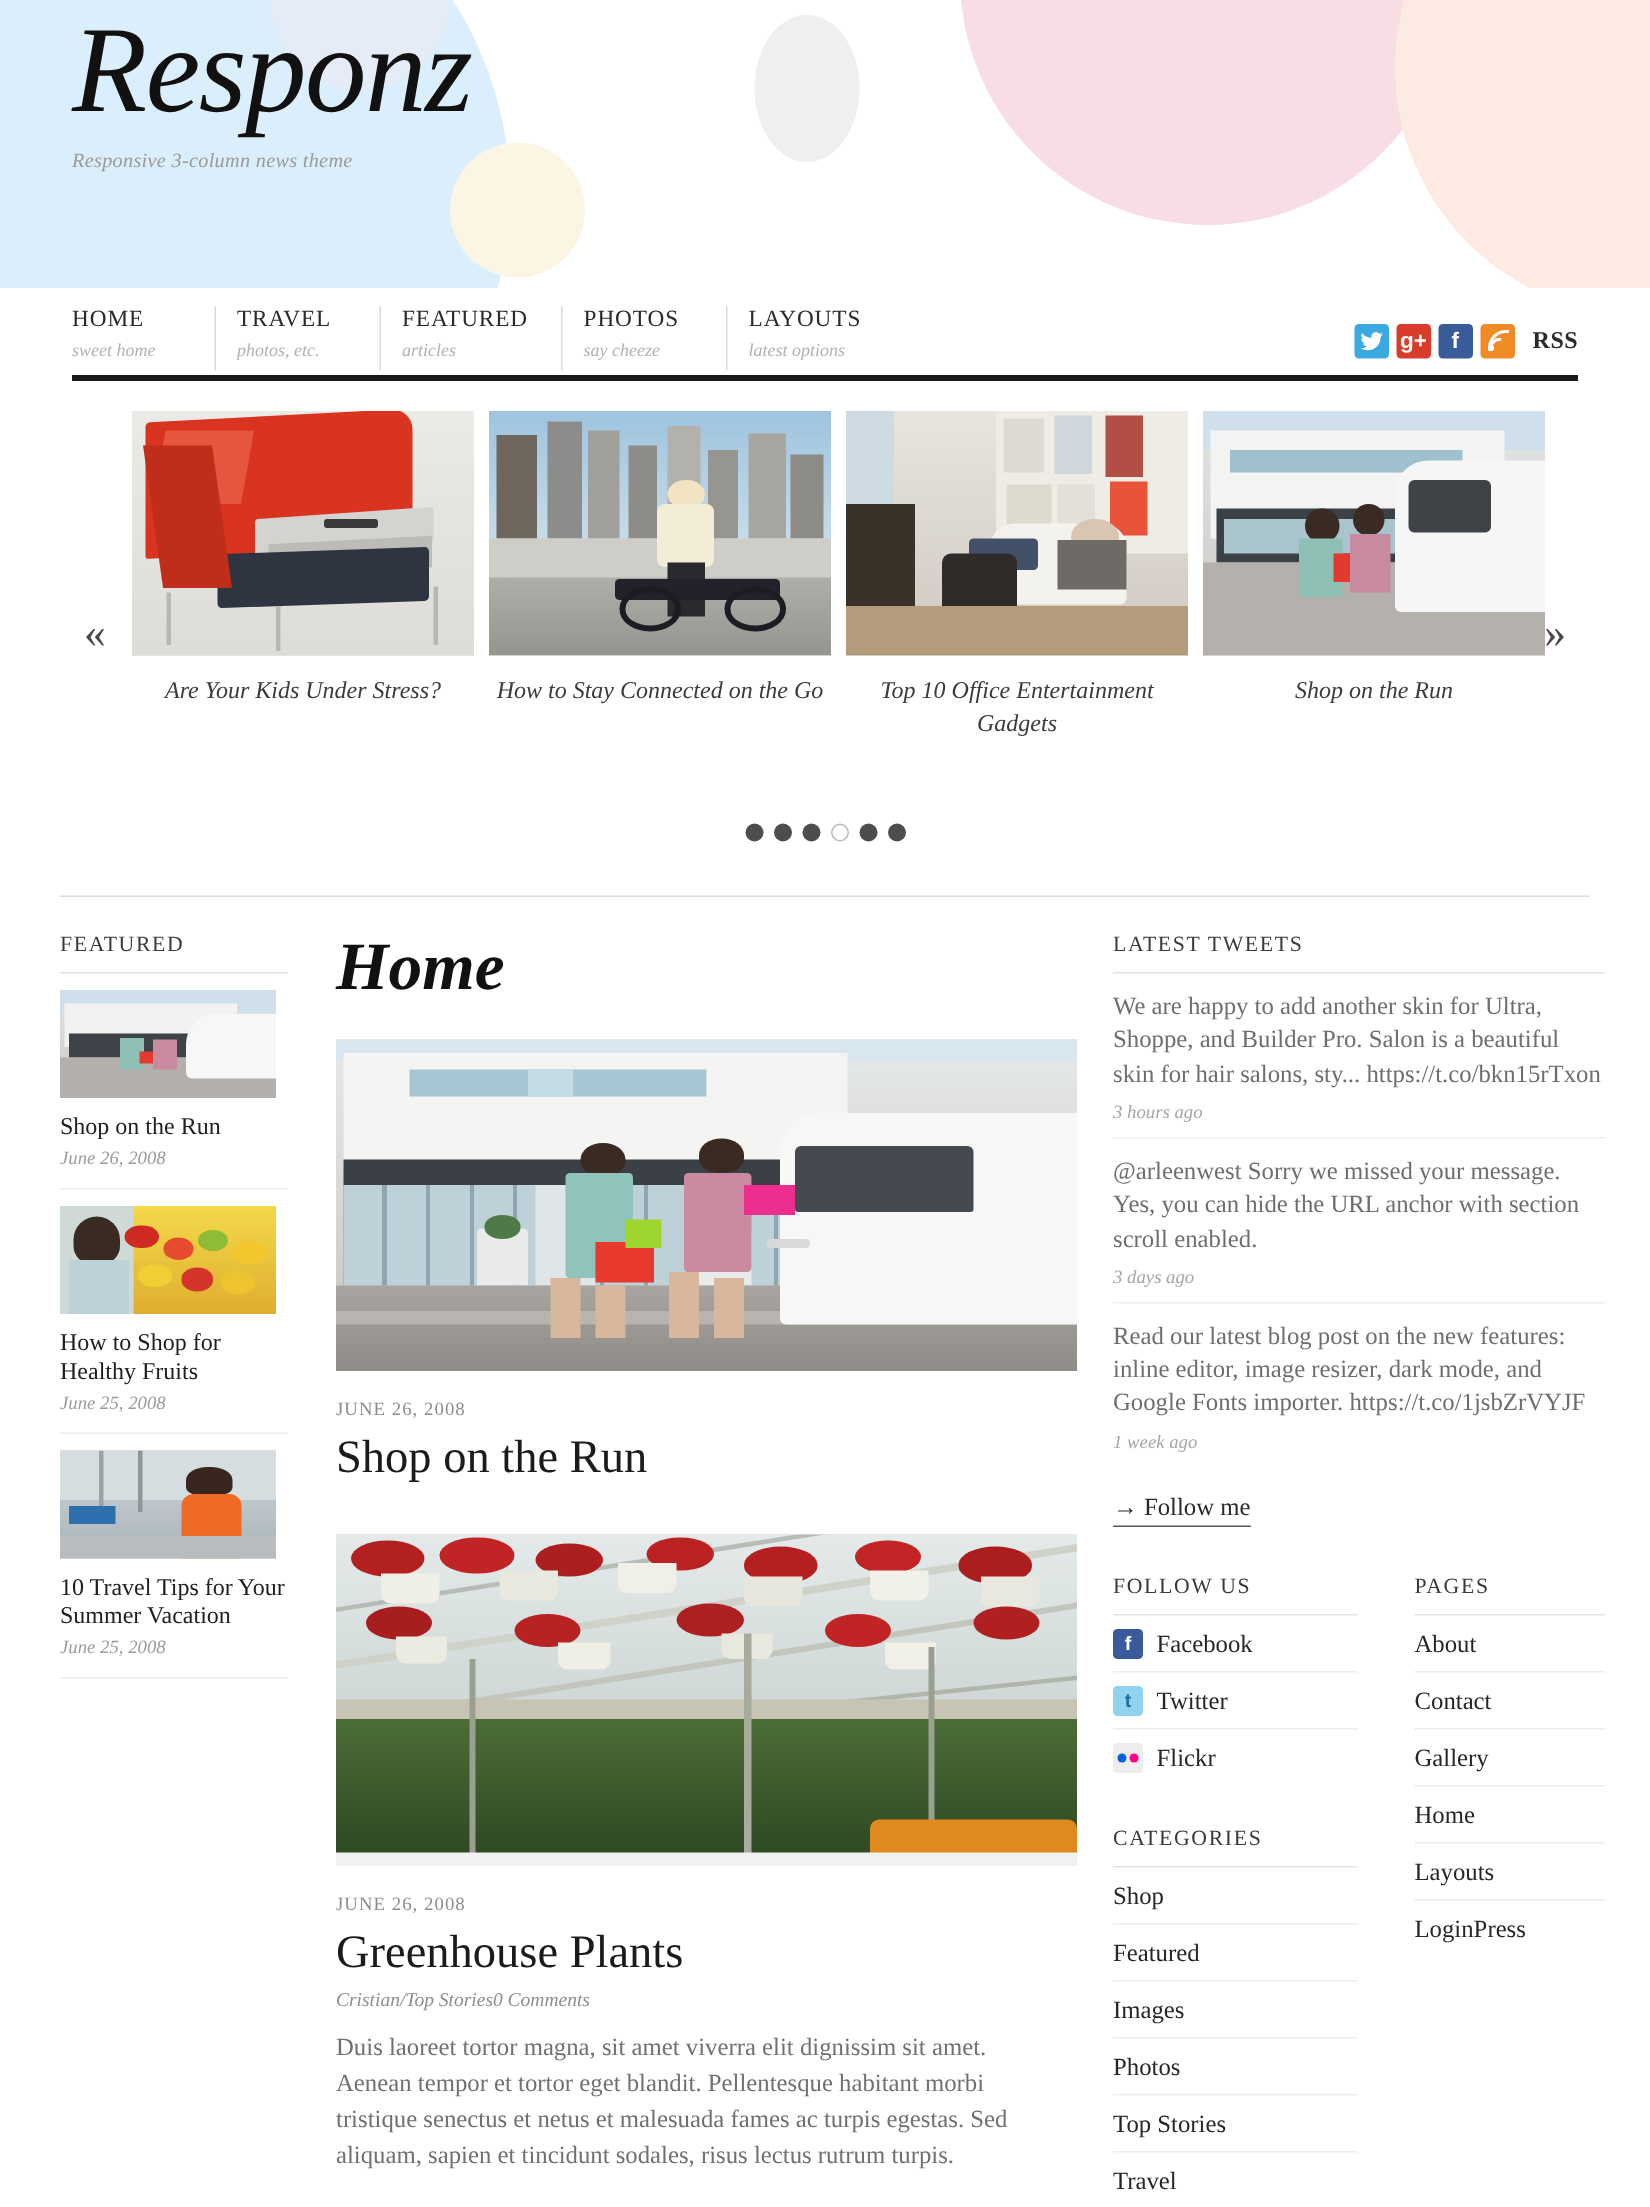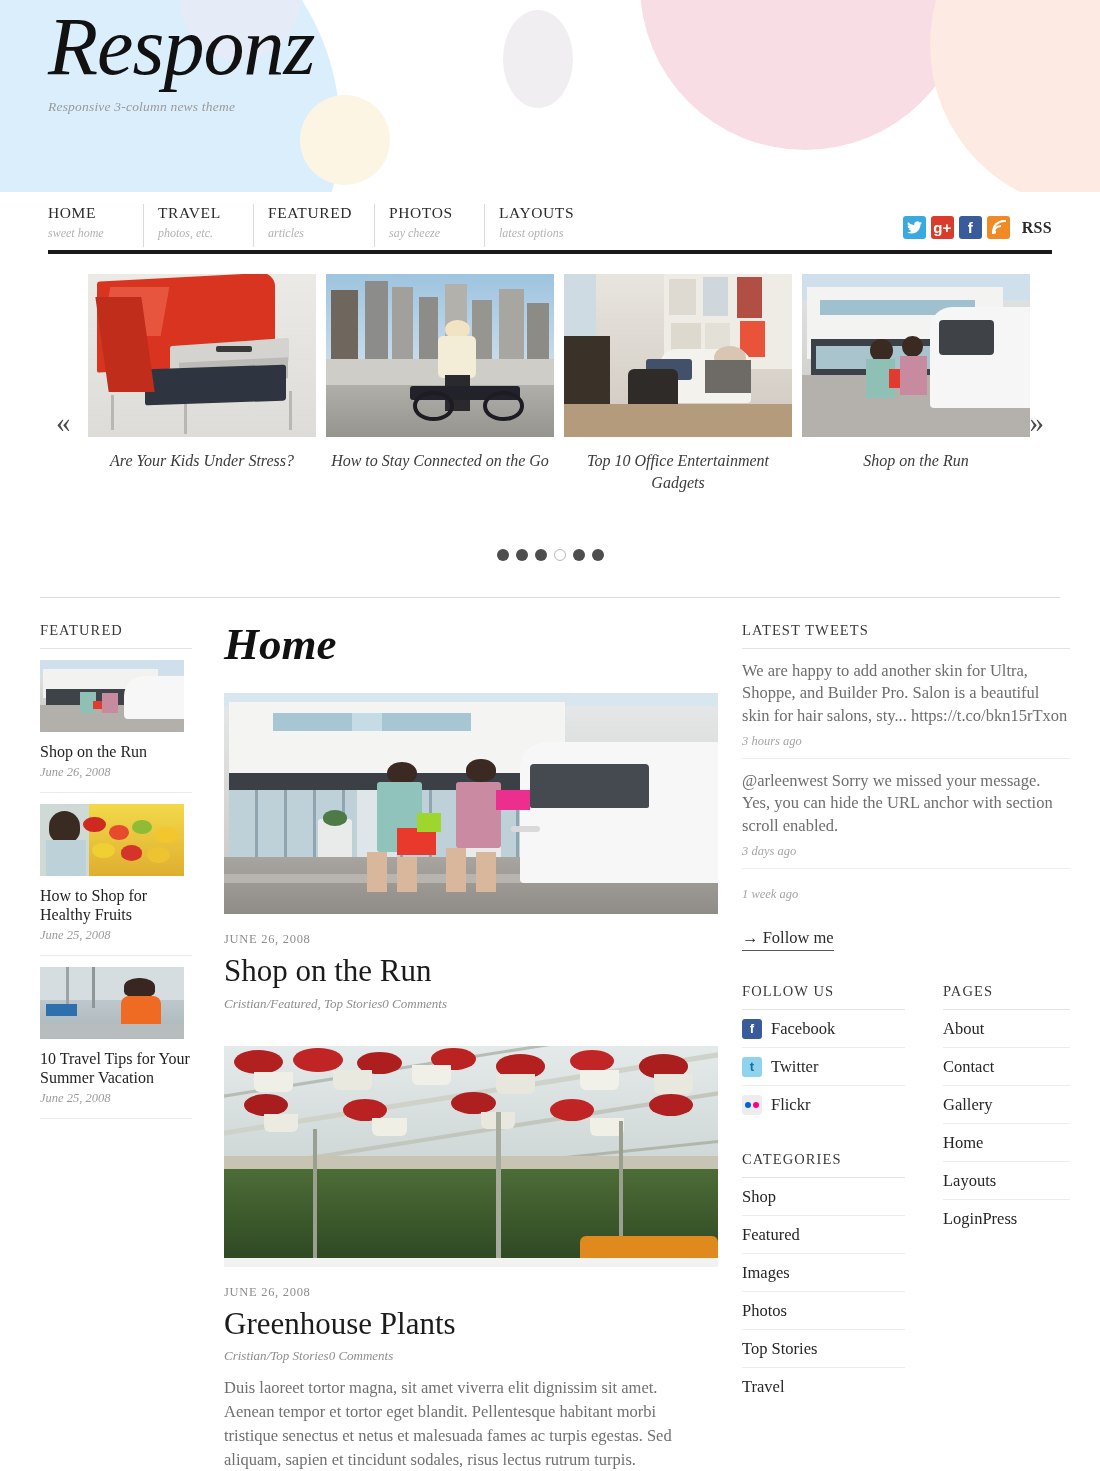--- a/index.html
+++ b/index.html
@@ -514,23 +514,20 @@
         <div style="position:absolute;left:29%;top:72%;width:4%;height:18%;background:#d8b79c;"></div>
         <div style="position:absolute;left:35%;top:74%;width:4%;height:16%;background:#d8b79c;"></div>
         <div style="position:absolute;left:49%;top:30%;width:6%;height:10%;background:#3b2a22;border-radius:50% 50% 45% 45%;"></div>
         <div style="position:absolute;left:47%;top:40%;width:9%;height:30%;background:#c98aa2;border-radius:3px;"></div>
         <div style="position:absolute;left:55%;top:44%;width:7%;height:9%;background:#ec2e8e;"></div>
         <div style="position:absolute;left:45%;top:70%;width:4%;height:20%;background:#d8b79c;"></div>
         <div style="position:absolute;left:51%;top:72%;width:4%;height:18%;background:#d8b79c;"></div>
       </div>
       <div class="post-date">JUNE 26, 2008</div>
       <h2 class="post-title">Shop on the Run</h2>
-      <div class="post-meta">
-        <span>Cristian</span><span>/</span><span>Featured, Top Stories</span><span>0 Comments</span>
-      </div>
     </article>
 
     <article class="post">
       <div class="post-img">
         <div style="position:absolute;inset:0;background:linear-gradient(#dfe4e2 0%,#cfd8d4 40%,#4e6b3a 62%,#2f4a25 100%);"></div>
         <div style="position:absolute;left:0;top:0;right:0;height:52%;background:linear-gradient(#e4eaea,#cfd8d6);"></div>
         <div style="position:absolute;left:-8%;top:4%;width:120%;height:3px;background:#b7bdb6;transform:rotate(-9deg);"></div>
         <div style="position:absolute;left:-8%;top:20%;width:120%;height:5px;background:#cfd2c8;transform:rotate(-9deg);"></div>
         <div style="position:absolute;left:-8%;top:38%;width:120%;height:4px;background:#c2c6bc;transform:rotate(-9deg);"></div>
         <div style="position:absolute;left:-8%;top:54%;width:120%;height:3px;background:#b1b6ab;transform:rotate(-6deg);"></div>
@@ -579,20 +576,21 @@
 
     <div class="tweet">
       <div class="tweet-text">We are happy to add another skin for Ultra, Shoppe, and Builder Pro. Salon is a beautiful skin for hair salons, sty... https://t.co/bkn15rTxon</div>
       <div class="tweet-time">3 hours ago</div>
     </div>
     <div class="tweet">
       <div class="tweet-text">@arleenwest Sorry we missed your message. Yes, you can hide the URL anchor with section scroll enabled.</div>
       <div class="tweet-time">3 days ago</div>
     </div>
     <div class="tweet" style="border-bottom:none;">
+      <div class="tweet-text">Read our latest blog post on the new features: inline editor, image resizer, dark mode, and Google Fonts importer. https://t.co/1jsbZrVYJF</div>
       <div class="tweet-time">1 week ago</div>
     </div>
 
     <div class="follow-me">→ Follow me</div>
 
     <div class="right-cols">
 
       <div class="rc-a">
         <div class="widget-title">FOLLOW US</div>
         <div class="widget-rule"></div>

